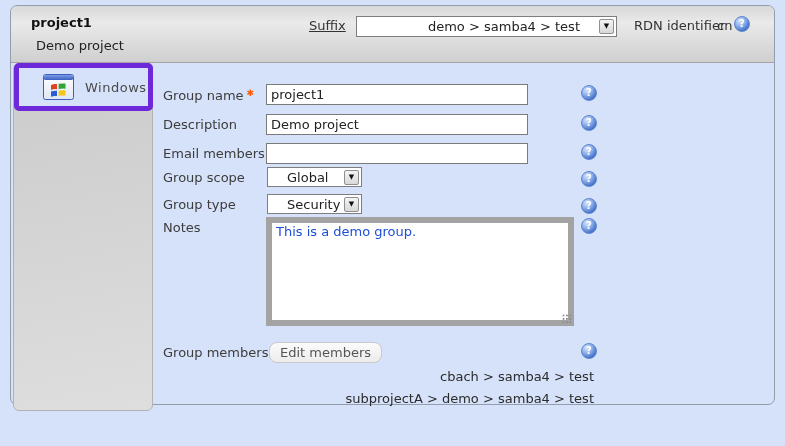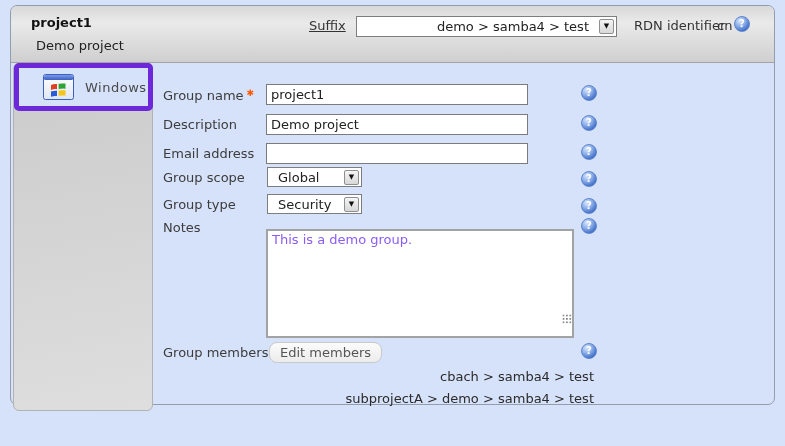--- a/index.html
+++ b/index.html
@@ -22,21 +22,21 @@
     border-bottom:1px solid #a5a5a5;
     border-radius:6px 6px 0 0;
   }
   .win-title  { position:absolute; left:20px; top:9px;  font-weight:bold; color:#111; }
   .win-subtitle{ position:absolute; left:25px; top:32px; color:#222; }
   .suffix-label{ position:absolute; left:298px; top:12px; color:#333;text-decoration:underline; }
   .fakeselect {
     position:absolute; background:#fff; border:1px solid #7e7e7e;
     display:flex; align-items:center;
   }
-  .fakeselect .sel-text { flex:1; padding:0 10px; color:#222; white-space:nowrap; overflow:hidden; }
+  .fakeselect .sel-text { flex:1; padding:0 19px; color:#222; white-space:nowrap; overflow:hidden; }
   .fakeselect .sel-btn {
     width:15px; height:15px; margin-right:2px; flex:none;
     background:linear-gradient(180deg,#f5f5f5,#d8d8d8);
     border:1px solid #8f8f8f; border-radius:2px;
     display:flex; align-items:center; justify-content:center;
     font-size:7px; color:#111; line-height:1;
   }
   .suffix-select { left:345px; top:10px; width:261px; height:21px; }
   .suffix-select .sel-text { text-align:right; }
   .rdn-label { position:absolute; left:623px; top:12px; color:#333; }
@@ -66,23 +66,23 @@
   .flabel { position:absolute; left:152px; color:#3c3c3c; white-space:nowrap; }
   .req { color:#ff5a00; font-size:9px; vertical-align:4px; margin-left:3px; }
   .tinput {
     position:absolute; left:255px; width:262px; height:21px;
     border:1px solid #7b7b7b; background:#fff; padding:1px 4px;
     font:13px "DejaVu Sans","Liberation Sans",sans-serif; color:#222;
   }
   .selsm { width:95px; height:20px; }
   .notes {
     position:absolute; left:255px; top:211px; width:308px; height:109px;
-    border:2px solid #a3a3a3; background:#fff; padding:1px 4px;
-    font:13px "DejaVu Sans","Liberation Sans",sans-serif; color:#8b5cf6;
-    resize:none; overflow:hidden;margin-top:12px;
+    border:6px solid #a3a3a3; background:#fff; padding:1px 4px;
+    font:13px "DejaVu Sans","Liberation Sans",sans-serif; color:#1d4ed8;
+    resize:none; overflow:hidden;
   }
   .grip {
     position:absolute; left:551px; top:308px; width:10px; height:10px;
     background-image:radial-gradient(#8a8a8a 1px, transparent 1.2px);
     background-size:3.4px 3.4px; background-position:bottom right;
   }
   .btn {
     position:absolute; left:258px; top:336px; height:21px; padding:0 10px;
     background:linear-gradient(180deg,#fbfbfb,#ececec);
     border:1px solid #c9c9c9; border-radius:8px;
@@ -137,21 +137,21 @@
   </div>
 
   <div class="flabel" style="top:82px"><span>Group name</span><span class="req">✱</span></div>
   <input class="tinput" style="top: 78px;" value="project1">
   <span class="help" style="left:570px; top:79px">?</span>
 
   <div class="flabel" style="top:111px">Description</div>
   <input class="tinput" style="top: 108px;" value="Demo project">
   <span class="help" style="left:570px; top:109px">?</span>
 
-  <div class="flabel" style="top:140px">Email address</div>
+  <div class="flabel" style="top:140px">Email members</div>
   <input class="tinput" style="top: 137px;" value="">
   <span class="help" style="left:570px; top:138px">?</span>
 
   <div class="flabel" style="top:164px">Group scope</div>
   <div class="fakeselect selsm" style="left:256px; top:161px">
     <span class="sel-text">Global</span>
     <span class="sel-btn">▼</span>
   </div>
   <span class="help" style="left:570px; top:165px">?</span>
 

